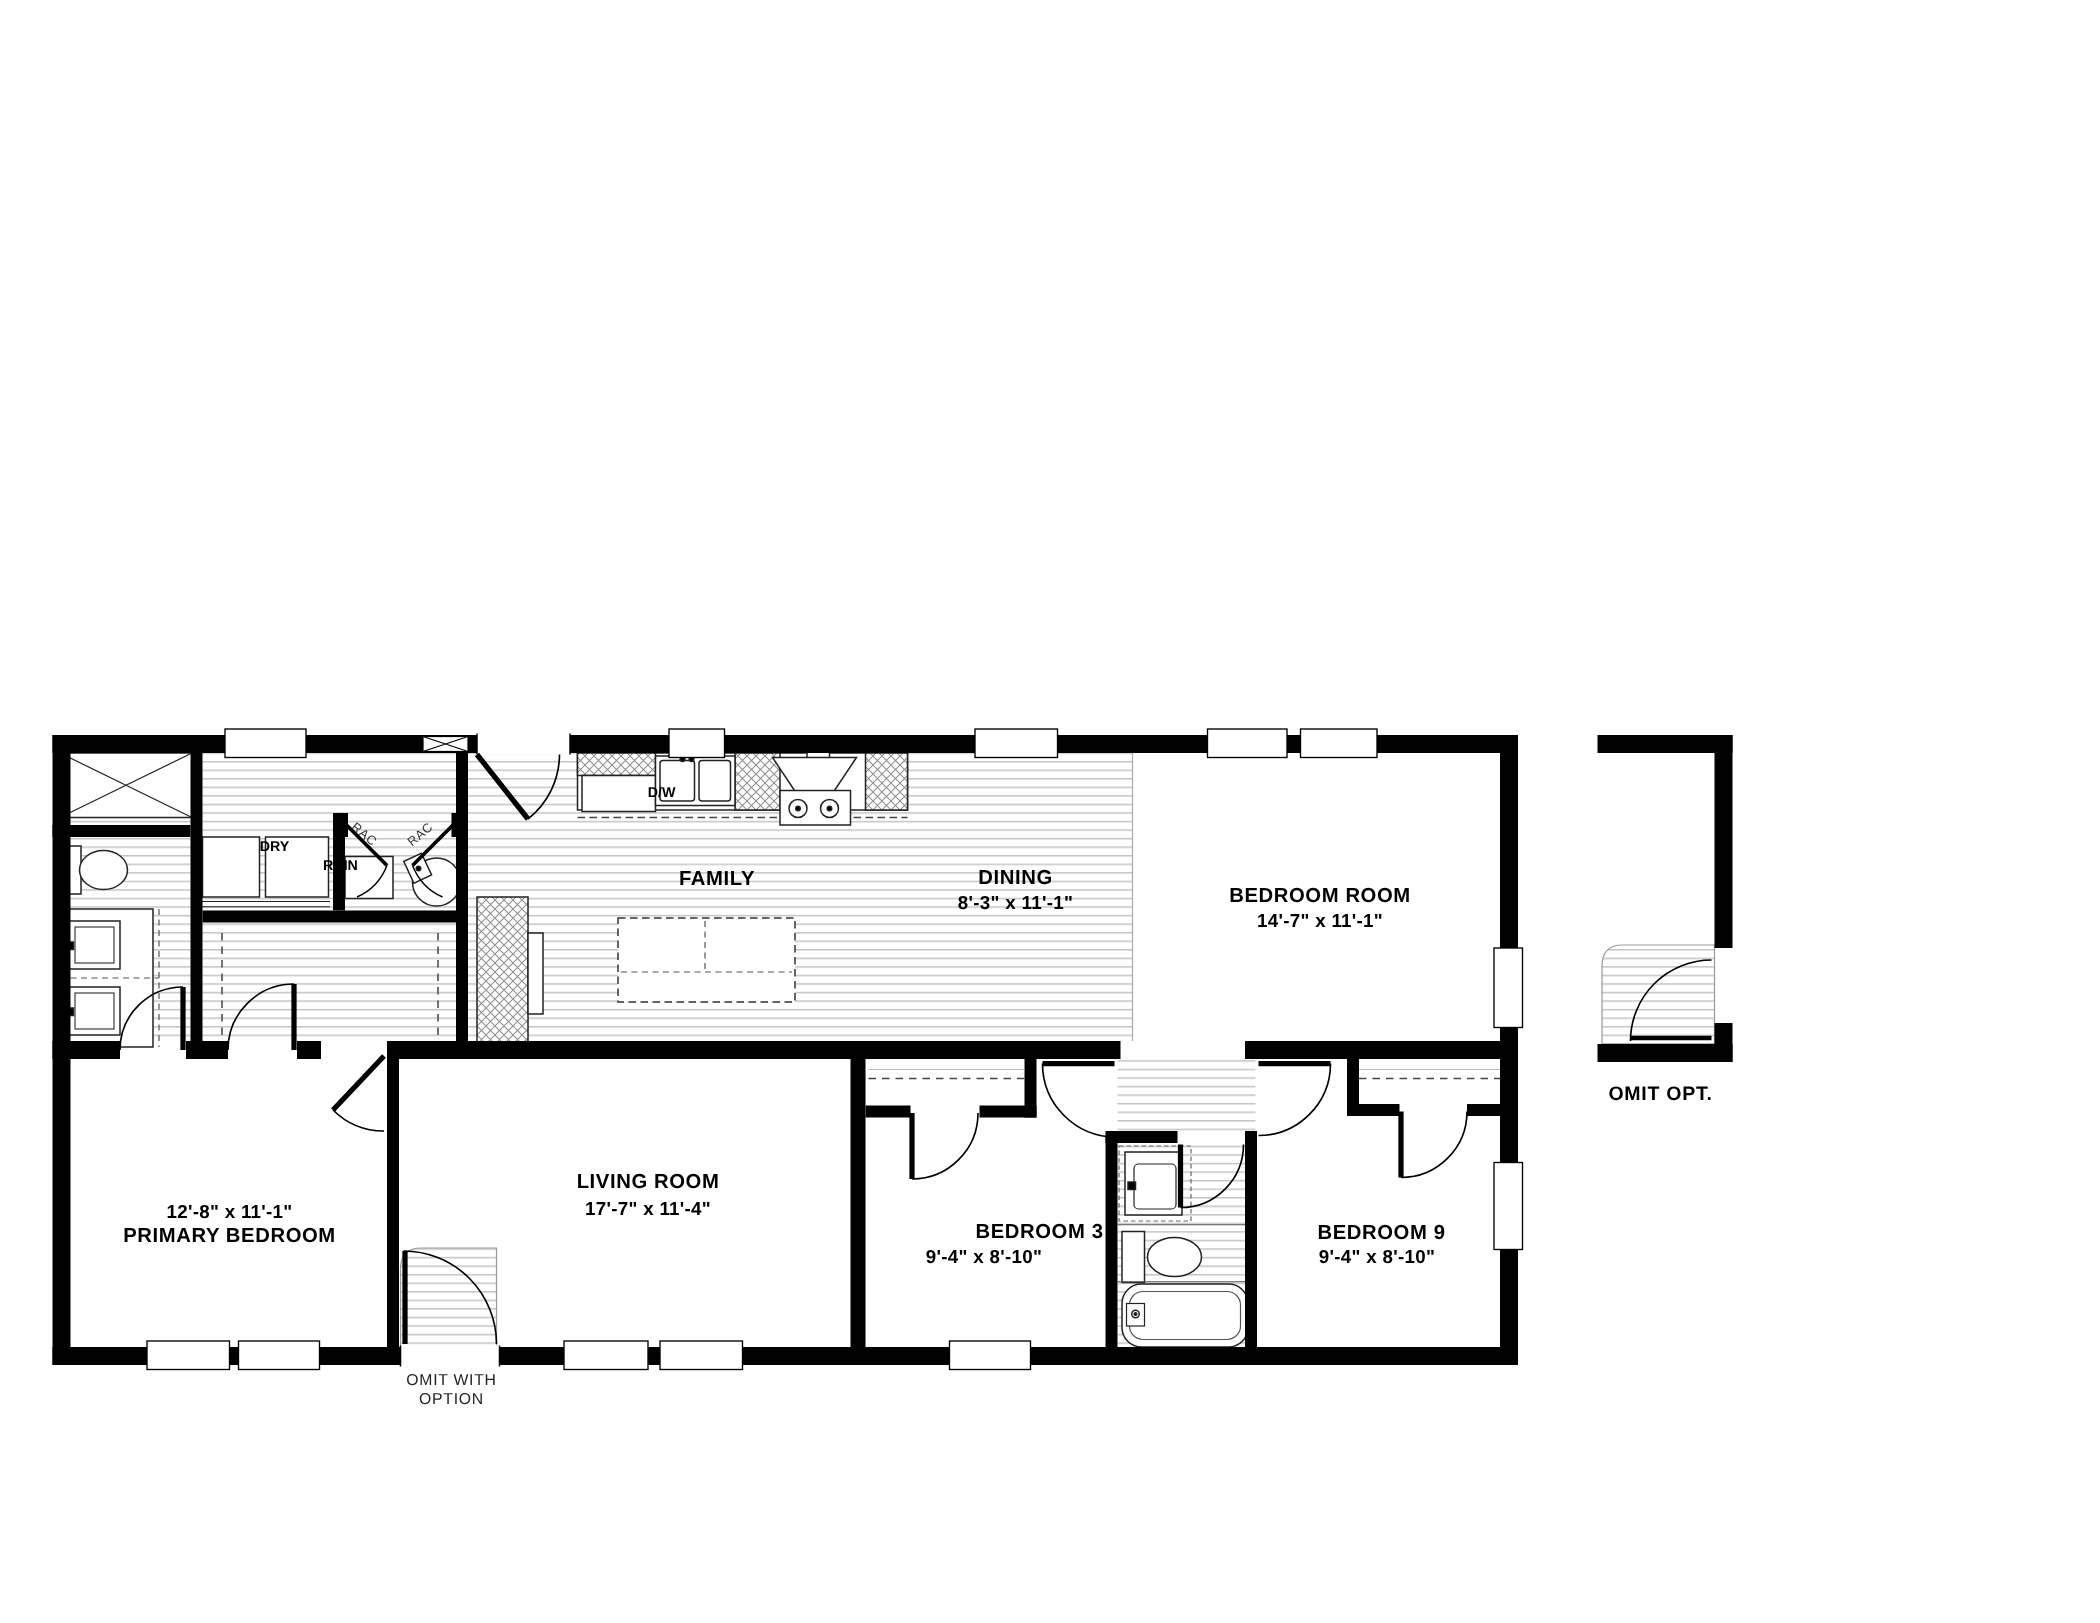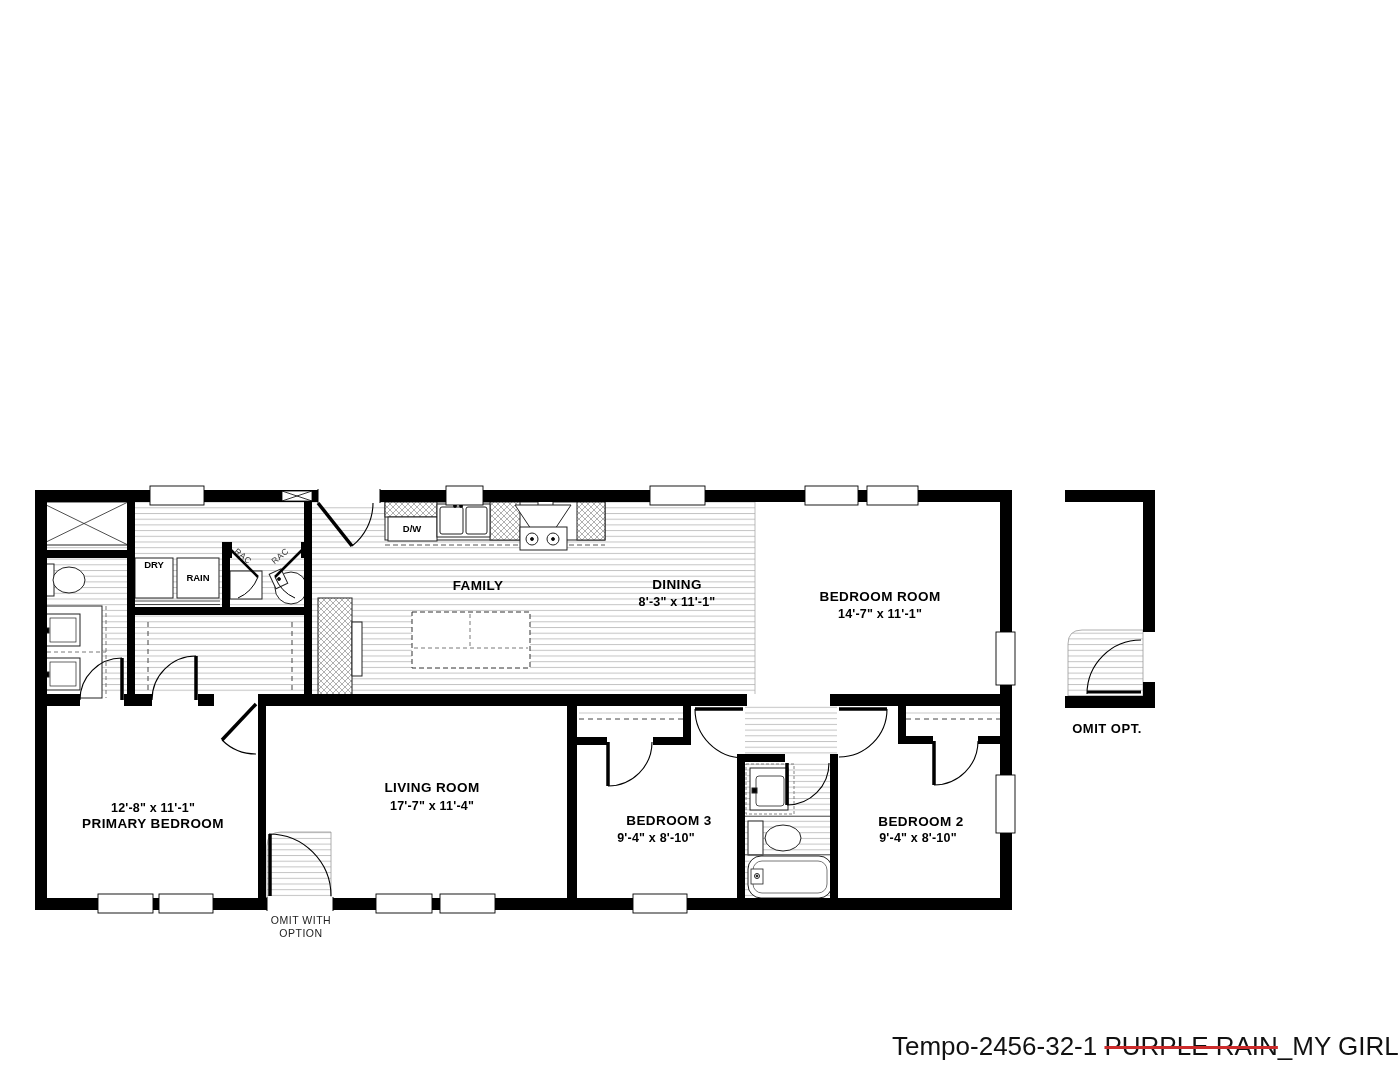--- a/index.html
+++ b/index.html
@@ -2,21 +2,21 @@
 <html><head>
 <meta charset="utf-8">
 <style>
   html,body{margin:0;padding:0;background:#ffffff;}
   #stage{position:relative;width:1400px;height:1082px;background:#fff;overflow:hidden;
          font-family:"Liberation Sans",sans-serif;}
   #plan-svg{position:absolute;left:0;top:0;}
   .lbl{position:absolute;transform:translateX(-50%);font:bold 13.5px "Liberation Sans",sans-serif;
        letter-spacing:.4px;white-space:nowrap;color:#000;}
   .dim{font-size:12.5px;letter-spacing:.2px;}
-  .sm{font:bold 9.5px "Liberation Sans",sans-serif;letter-spacing:0;}
+  .sm{font:bold 9.5px "Liberation Sans",sans-serif;letter-spacing:0;margin-left:29px;}
   .tiny{font:10.5px "Liberation Sans",sans-serif;letter-spacing:.5px;color:#222;}
   .rac{font:8.5px "Liberation Sans",sans-serif;color:#333;}
   .dooropt{font:bold 13px "Liberation Sans",sans-serif;letter-spacing:.5px;}
   #title-line{position:absolute;left:892px;top:1031px;font:26px "Liberation Sans",sans-serif;
               color:#111;white-space:nowrap;}
   .strike{text-decoration:line-through;text-decoration-color:#cc2b2b;text-decoration-thickness:3px;}
 </style>
 </head>
 <body>
 
@@ -278,30 +278,29 @@
 
 <div class="lbl" style="left:880px;top:589px">BEDROOM ROOM</div>
 <div class="lbl dim" style="left:880px;top:607px">14'-7" x  11'-1"</div>
 
 <div class="lbl" style="left:153px;top:816px">PRIMARY BEDROOM</div>
 <div class="lbl dim" style="left:153px;top:801px">12'-8" x  11'-1"</div>
 
 <div class="lbl" style="left:432px;top:780px">LIVING ROOM</div>
 <div class="lbl dim" style="left:432px;top:799px">17'-7" x  11'-4"</div>
 
-<div class="lbl" style="left:669px;top:813px">BEDROOM 3</div>
+<div class="lbl" style="left:693px;top:813px">BEDROOM 3</div>
 <div class="lbl dim" style="left:656px;top:831px">9'-4" x  8'-10"</div>
 
-<div class="lbl" style="left:921px;top:814px">BEDROOM 2</div>
+<div class="lbl" style="left:921px;top:814px">BEDROOM 9</div>
 <div class="lbl dim" style="left:918px;top:831px">9'-4" x  8'-10"</div>
 
 <div class="lbl sm" style="left:154px;top:559px">DRY</div>
 <div class="lbl sm" style="left:198px;top:572px">RAIN</div>
 <div class="lbl sm" style="left:412px;top:523px">D/W</div>
 <div class="lbl rac" style="left:243px;top:551px;transform:translateX(-50%) rotate(40deg)">RAC</div>
 <div class="lbl rac" style="left:280px;top:551px;transform:translateX(-50%) rotate(-40deg)">RAC</div>
 <div class="lbl dooropt" style="left:1107px;top:721px">OMIT OPT.</div>
 <div class="lbl tiny" style="left:301px;top:914px">OMIT  WITH</div>
 <div class="lbl tiny" style="left:301px;top:927px">OPTION</div>
 
-<div id="title-line"><span>Tempo-2456-32-1 </span><span class="strike">PURPLE RAIN</span><span>_MY GIRL</span></div>
 
 </div>
 
 </body></html>

